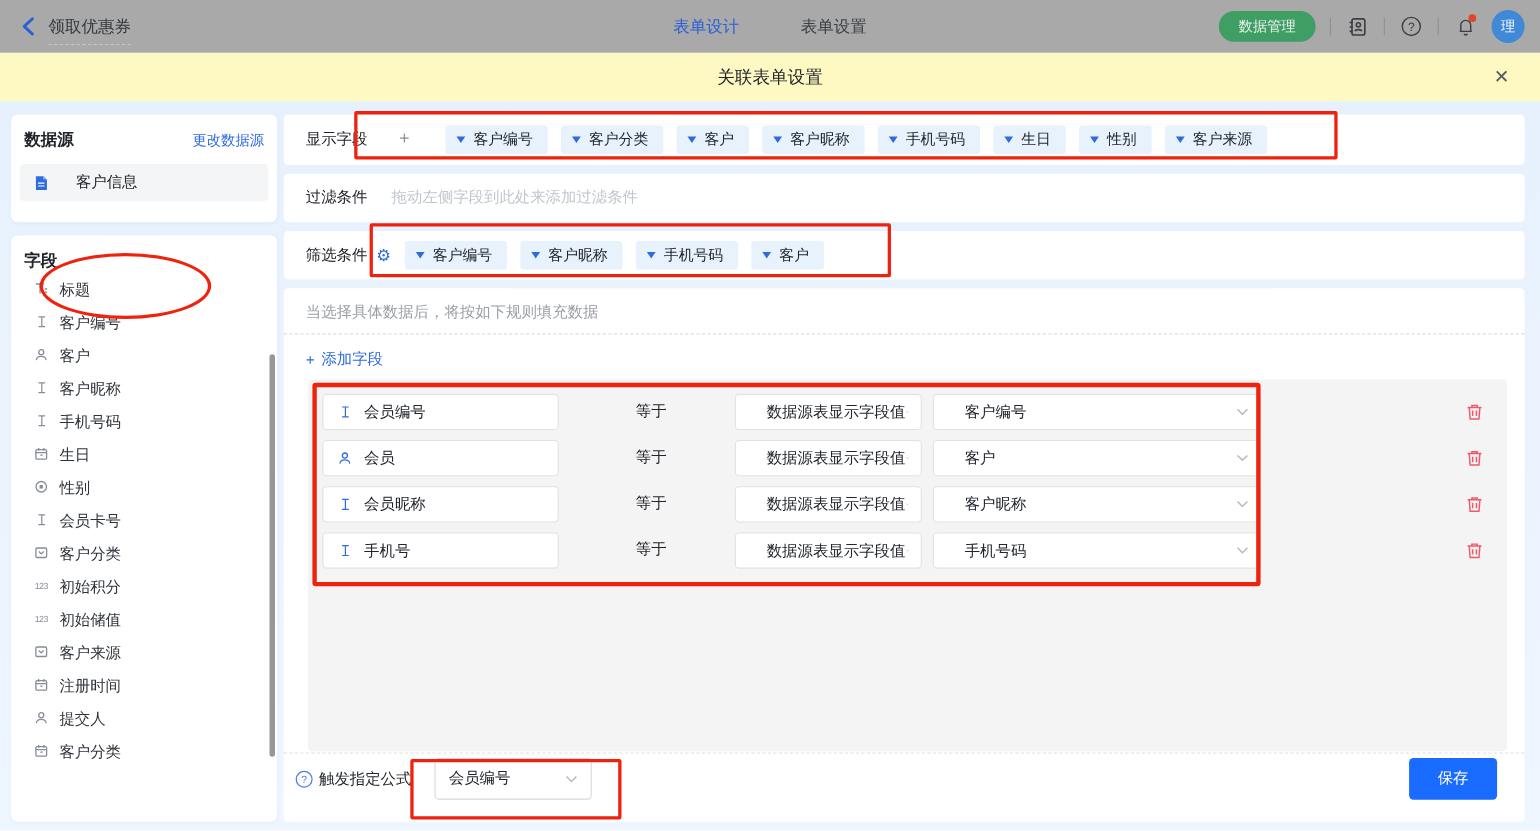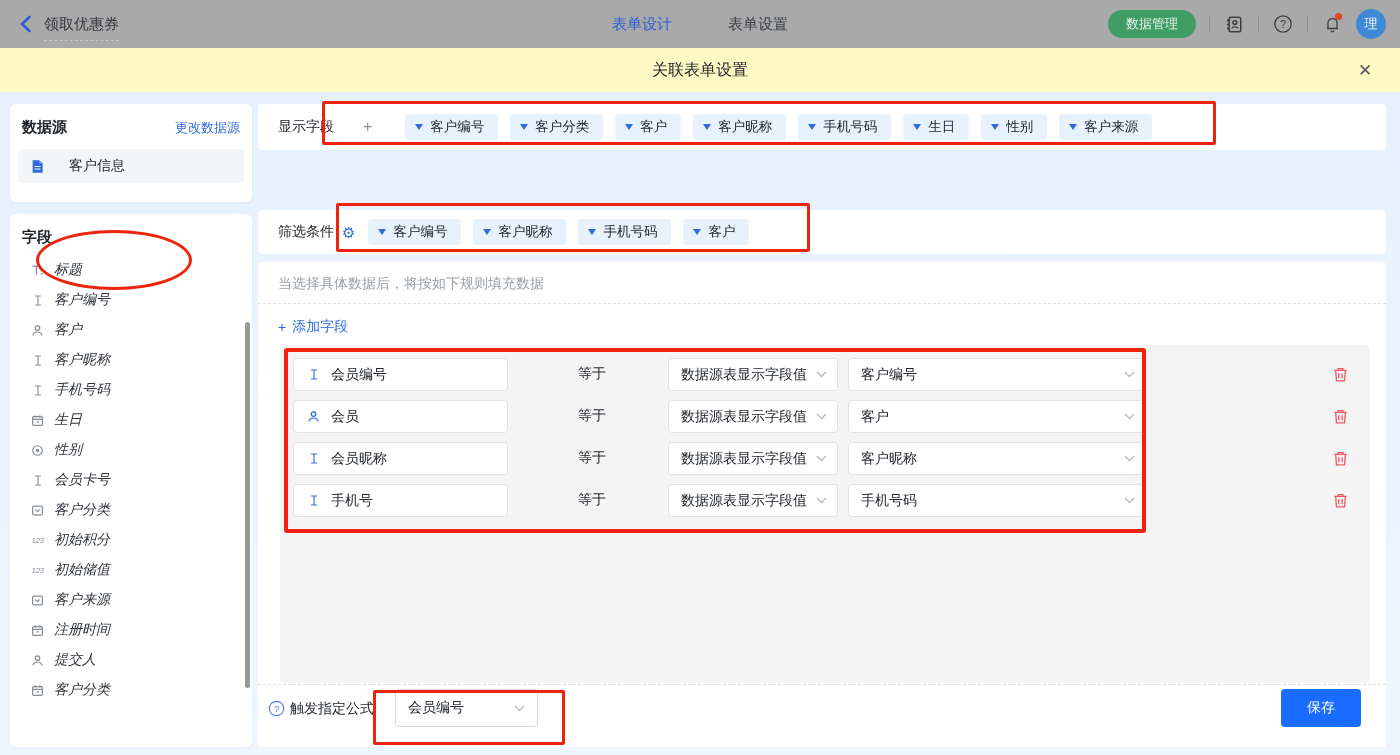--- a/index.html
+++ b/index.html
@@ -34,21 +34,21 @@
   
   .card-ds { left:10px; top:12px; width:242px; height:98px; }
   .ds-head { display:flex; align-items:center; justify-content:space-between; padding:14px 12px 8px 12px; }
   .ds-title { font-size:15px; font-weight:bold; color:#20242a; }
   .ds-link { font-size:13px; color:#2f6bdf; cursor:pointer; }
   .ds-item { margin:4px 8px; height:34px; background:#f4f5f7; border-radius:4px; display:flex; align-items:center; padding-left:12px; gap:24px; cursor:pointer; }
   .ds-item-label { font-size:14px; color:#22262c; }
 
   .card-fields { left:10px; top:122px; width:242px; height:533px; overflow:hidden; }
   .f-title { font-size:15px; font-weight:bold; color:#20242a; padding:14px 12px 8px 12px; }
-  .f-item { height:30px; display:flex; align-items:center; padding-left:20px; gap:9px; cursor:pointer;font-style:italic; }
+  .f-item { height:30px; display:flex; align-items:flex-start; padding-left:20px; gap:9px; cursor:pointer; }
   .f-icon { width:15px; height:15px; display:flex; align-items:center; justify-content:center; color:#878d98; flex:none; }
   .f-icon .num { font-size:8px; color:#878d98; letter-spacing:-0.5px; font-family:"Liberation Sans",sans-serif; }
   .f-label { font-size:14px; color:#2e333a; }
   .f-scrollbar { position:absolute; right:2px; top:108px; width:5px; height:366px; background:#979797; border-radius:3px; cursor:pointer; }
 
   
   .row { position:absolute; left:258px; width:1128px; background:#fff; border-radius:4px; display:flex; align-items:center; padding-left:20px; }
   .row-label { font-size:14px; color:#20242a; flex:none; }
   .row-display { top:12px; height:46px;gap:20px; }
   .row-filter  { top:66px; height:44px; }
@@ -65,21 +65,21 @@
   .panel { position:absolute; left:258px; top:170px; width:1128px; height:485px; background:#fff; border-radius:4px; }
   .hint { position:absolute; left:20px; top:13px; font-size:14px; color:#9aa0a8; }
   .dash1 { position:absolute; left:0; right:0; top:41px; border-top:1px dashed #dcdfe3; }
   .add-field { position:absolute; left:20px; top:56px; font-size:14px; color:#2f6bdf; cursor:pointer; display:flex; gap:6px; align-items:center; }
   .graybox { position:absolute; left:22px; top:83px; width:1090px; height:338px; background:#f4f4f5; border-radius:4px; }
   .rule-row { position:absolute; left:0; width:100%; height:33px; }
   .rule-field { position:absolute; left:13px; top:0; width:215px; height:33px; background:#fff; border:1px solid #e1e2e6; border-radius:4px; display:flex; align-items:center; gap:10px; padding-left:12px; cursor:pointer; }
   .rule-field .f-icon { color:#2f6bdf; }
   .rule-field-label { font-size:14px; color:#22262c; }
   .rule-op { position:absolute; left:298px; top:7px; font-size:14px; color:#22262c; }
-  .dd { position:absolute; top:0; height:33px; background:#fff; border:1px solid #e1e2e6; border-radius:4px; display:flex; align-items:center; justify-content:space-between; padding:0 10px 0 12px; cursor:pointer; }
+  .dd { position:absolute; top:0; height:33px; background:#fff; border:1px solid #e1e2e6; border-radius:4px; display:flex; align-items:center; justify-content:space-between; padding:0 10px 0 28px; cursor:pointer; }
   .dd-txt { font-size:14px; color:#22262c; white-space:nowrap; }
   .dd1 { left:388px; width:170px; }
   .dd2 { left:568px; width:298px; }
   .trash { position:absolute; left:1052px; top:8px; width:17px; height:17px; color:#f15968; cursor:pointer; }
   .dash2 { position:absolute; left:0; right:0; top:422px; border-top:1px dashed #dcdfe3; }
   .pfoot-help { position:absolute; left:10px; top:438px; width:17px; height:17px; cursor:pointer; }
   .pfoot-label { position:absolute; left:32px; top:438px; font-size:14px; color:#22262c; }
   .formula-dd { position:absolute; left:137px; top:427px; width:143px; height:38px; background:#fff; border:1px solid #d6d8dc; border-radius:4px; display:flex; align-items:center; justify-content:space-between; padding:0 12px; cursor:pointer; }
   .save-btn { position:absolute; left:1023px; top:427px; width:80px; height:38px; background:#1a6bff; border:none; border-radius:4px; color:#fff; font-size:14px; display:flex; align-items:center; justify-content:center; cursor:pointer; font-family:inherit; }
 
@@ -323,20 +323,24 @@
             <span class="tri"></span>
             <span class="tag-txt">性别</span>
           </div>
           <div class="tag">
             <span class="tri"></span>
             <span class="tag-txt">客户来源</span>
           </div>
         </div>
     </div>
 
+    <div class="row row-filter">
+      <span class="row-label">过滤条件</span>
+      <span class="filter-ph">拖动左侧字段到此处来添加过滤条件</span>
+    </div>
 
     <div class="row row-screen">
       <span class="row-label">筛选条件</span>
       <span class="gear">⚙</span>
       <div class="tags" id="screen-tags">
           <div class="tag">
             <span class="tri"></span>
             <span class="tag-txt">客户编号</span>
           </div>
           <div class="tag">

